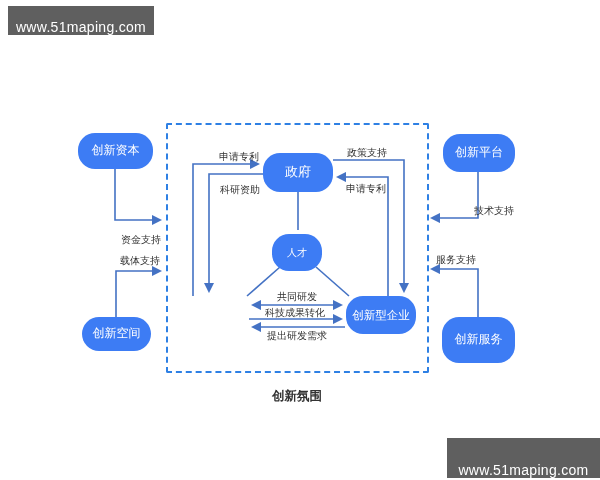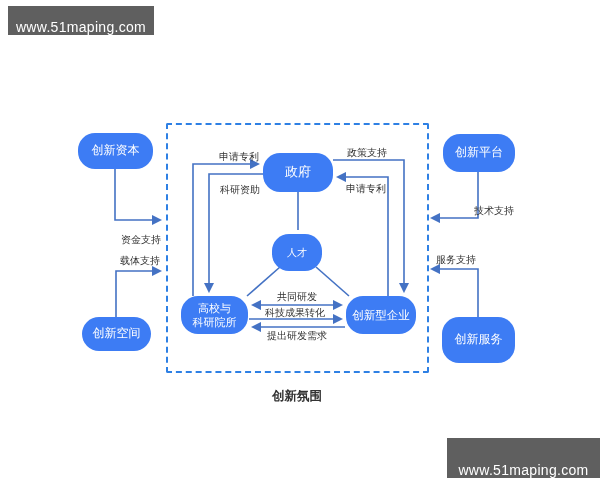--- a/index.html
+++ b/index.html
@@ -144,24 +144,20 @@
   </div>
   <div class="node node-service">
     <span>创新服务</span>
   </div>
   <div class="node node-government">
     <span>政府</span>
   </div>
   <div class="node node-talent">
     <span>人才</span>
   </div>
-  <div class="node node-university">
-    <span>高校与</span>
-    <span>科研院所</span>
-  </div>
   <div class="node node-enterprise">
     <span>创新型企业</span>
   </div>
 
   <div class="edge-label lbl-apply-patent-left">申请专利</div>
   <div class="edge-label lbl-research-funding">科研资助</div>
   <div class="edge-label lbl-policy-support">政策支持</div>
   <div class="edge-label lbl-apply-patent-right">申请专利</div>
   <div class="edge-label lbl-funding-support">资金支持</div>
   <div class="edge-label lbl-carrier-support">载体支持</div>

